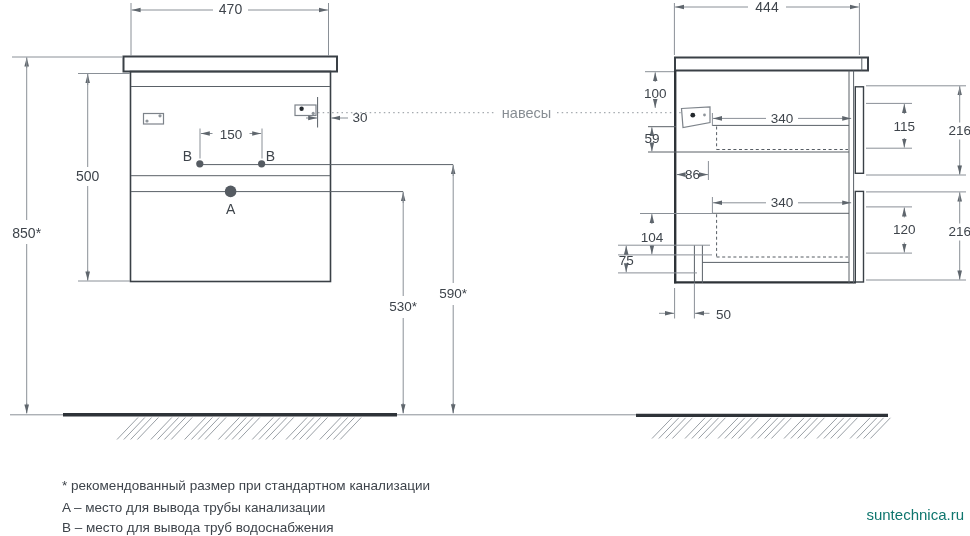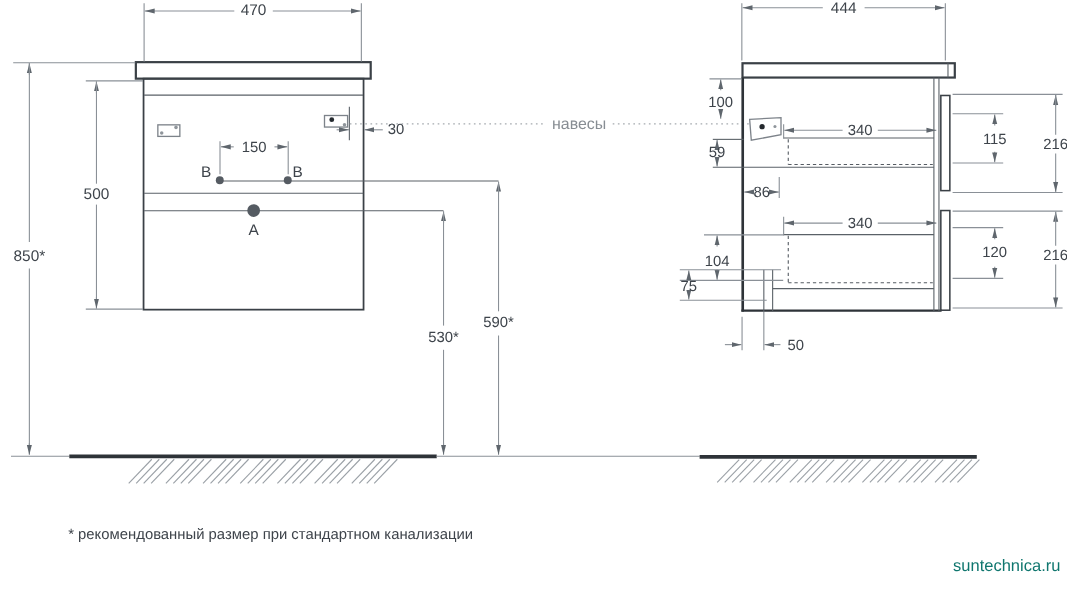--- a/index.html
+++ b/index.html
@@ -318,15 +318,17 @@
           <line x1="837.4" y1="438.5" x2="857.4" y2="417.8" stroke="#9aa0a6" stroke-width="1"></line>
           <line x1="850" y1="438.5" x2="870" y2="417.8" stroke="#9aa0a6" stroke-width="1"></line>
           <line x1="856.8" y1="438.5" x2="876.8" y2="417.8" stroke="#9aa0a6" stroke-width="1"></line>
           <line x1="863.6" y1="438.5" x2="883.6" y2="417.8" stroke="#9aa0a6" stroke-width="1"></line>
           <line x1="870.4" y1="438.5" x2="890.4" y2="417.8" stroke="#9aa0a6" stroke-width="1"></line>
         </g>
   </g>
 </svg>
 
 <div class="note" style="top:478px">* рекомендованный размер при стандартном канализации</div>
+<div class="note" style="top:499.5px">A – место для вывода трубы канализации</div>
+<div class="note" style="top:520px">B – место для вывода труб водоснабжения</div>
 
 <div class="watermark">suntechnica.ru</div>
 </div>
 
 </body></html>

